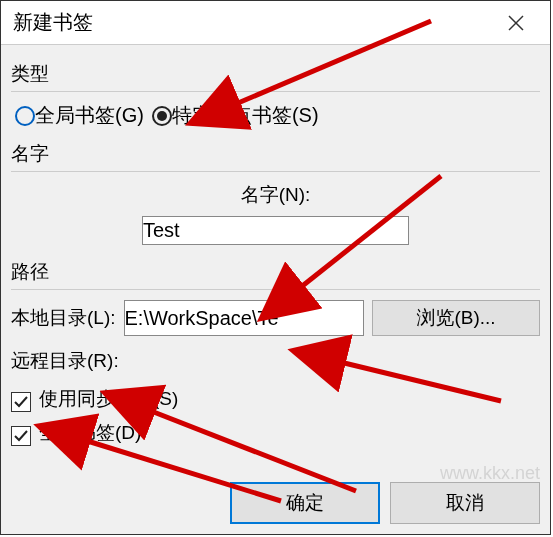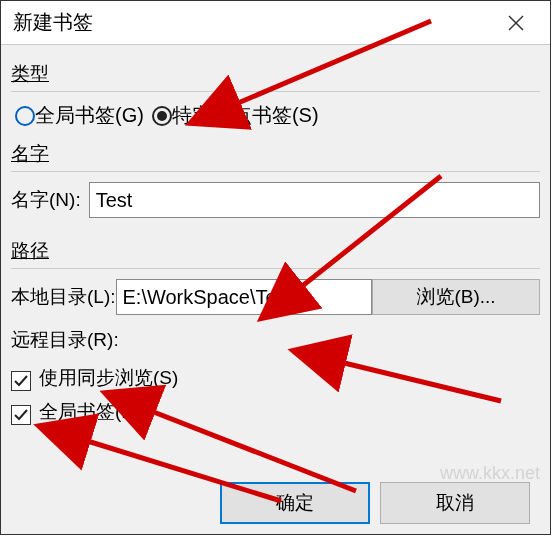--- a/index.html
+++ b/index.html
@@ -49,21 +49,20 @@
     width: 18px;
     height: 18px;
   }
   .body {
     padding: 8px 10px 0 10px;
   }
   .group-label {
     font-size: 19px;
     margin-top: 8px;
     margin-bottom: 4px;
-    text-decoration: underline;
   }
   .separator {
     border: none;
     border-top: 1px solid #ccc;
     margin-bottom: 10px;
   }
   .radio-row {
     display: flex;
     align-items: center;
     gap: 8px;
@@ -95,38 +94,40 @@
   .radio-dot {
     width: 10px;
     height: 10px;
     background: #222;
     border-radius: 50%;
   }
   .name-row {
     display: flex;
     align-items: center;
     gap: 8px;
-    margin-bottom: 20px;
+    margin-bottom: 14px;
+    flex-direction: column;
   }
   .field-label {
     font-size: 19px;
     white-space: nowrap;
   }
   .text-input {
     flex: 1;
     height: 36px;
     border: 1px solid #888;
     background: #fff;
     font-size: 20px;
-    padding: 2px 6px;
+    padding: 2px 0;
     font-family: inherit;
   }
   .path-row {
     display: flex;
     align-items: center;
+    gap: 8px;
     margin-bottom: 12px;
   }
   .path-row .text-input {
     min-width: 0;
   }
   .browse-btn {
     width: 168px;
     height: 36px;
     background: #e1e1e1;
     border: 1px solid #adadad;
@@ -153,21 +154,21 @@
     justify-content: center;
     flex-shrink: 0;
   }
   .checkbox svg {
     width: 16px;
     height: 16px;
   }
   .button-row {
     position: absolute;
     bottom: 10px;
-    right: 20px;
+    right: 10px;
     display: flex;
     gap: 10px;
   }
   .btn {
     width: 150px;
     height: 42px;
     font-size: 19px;
     font-family: inherit;
     cursor: pointer;
     background: #e1e1e1;

